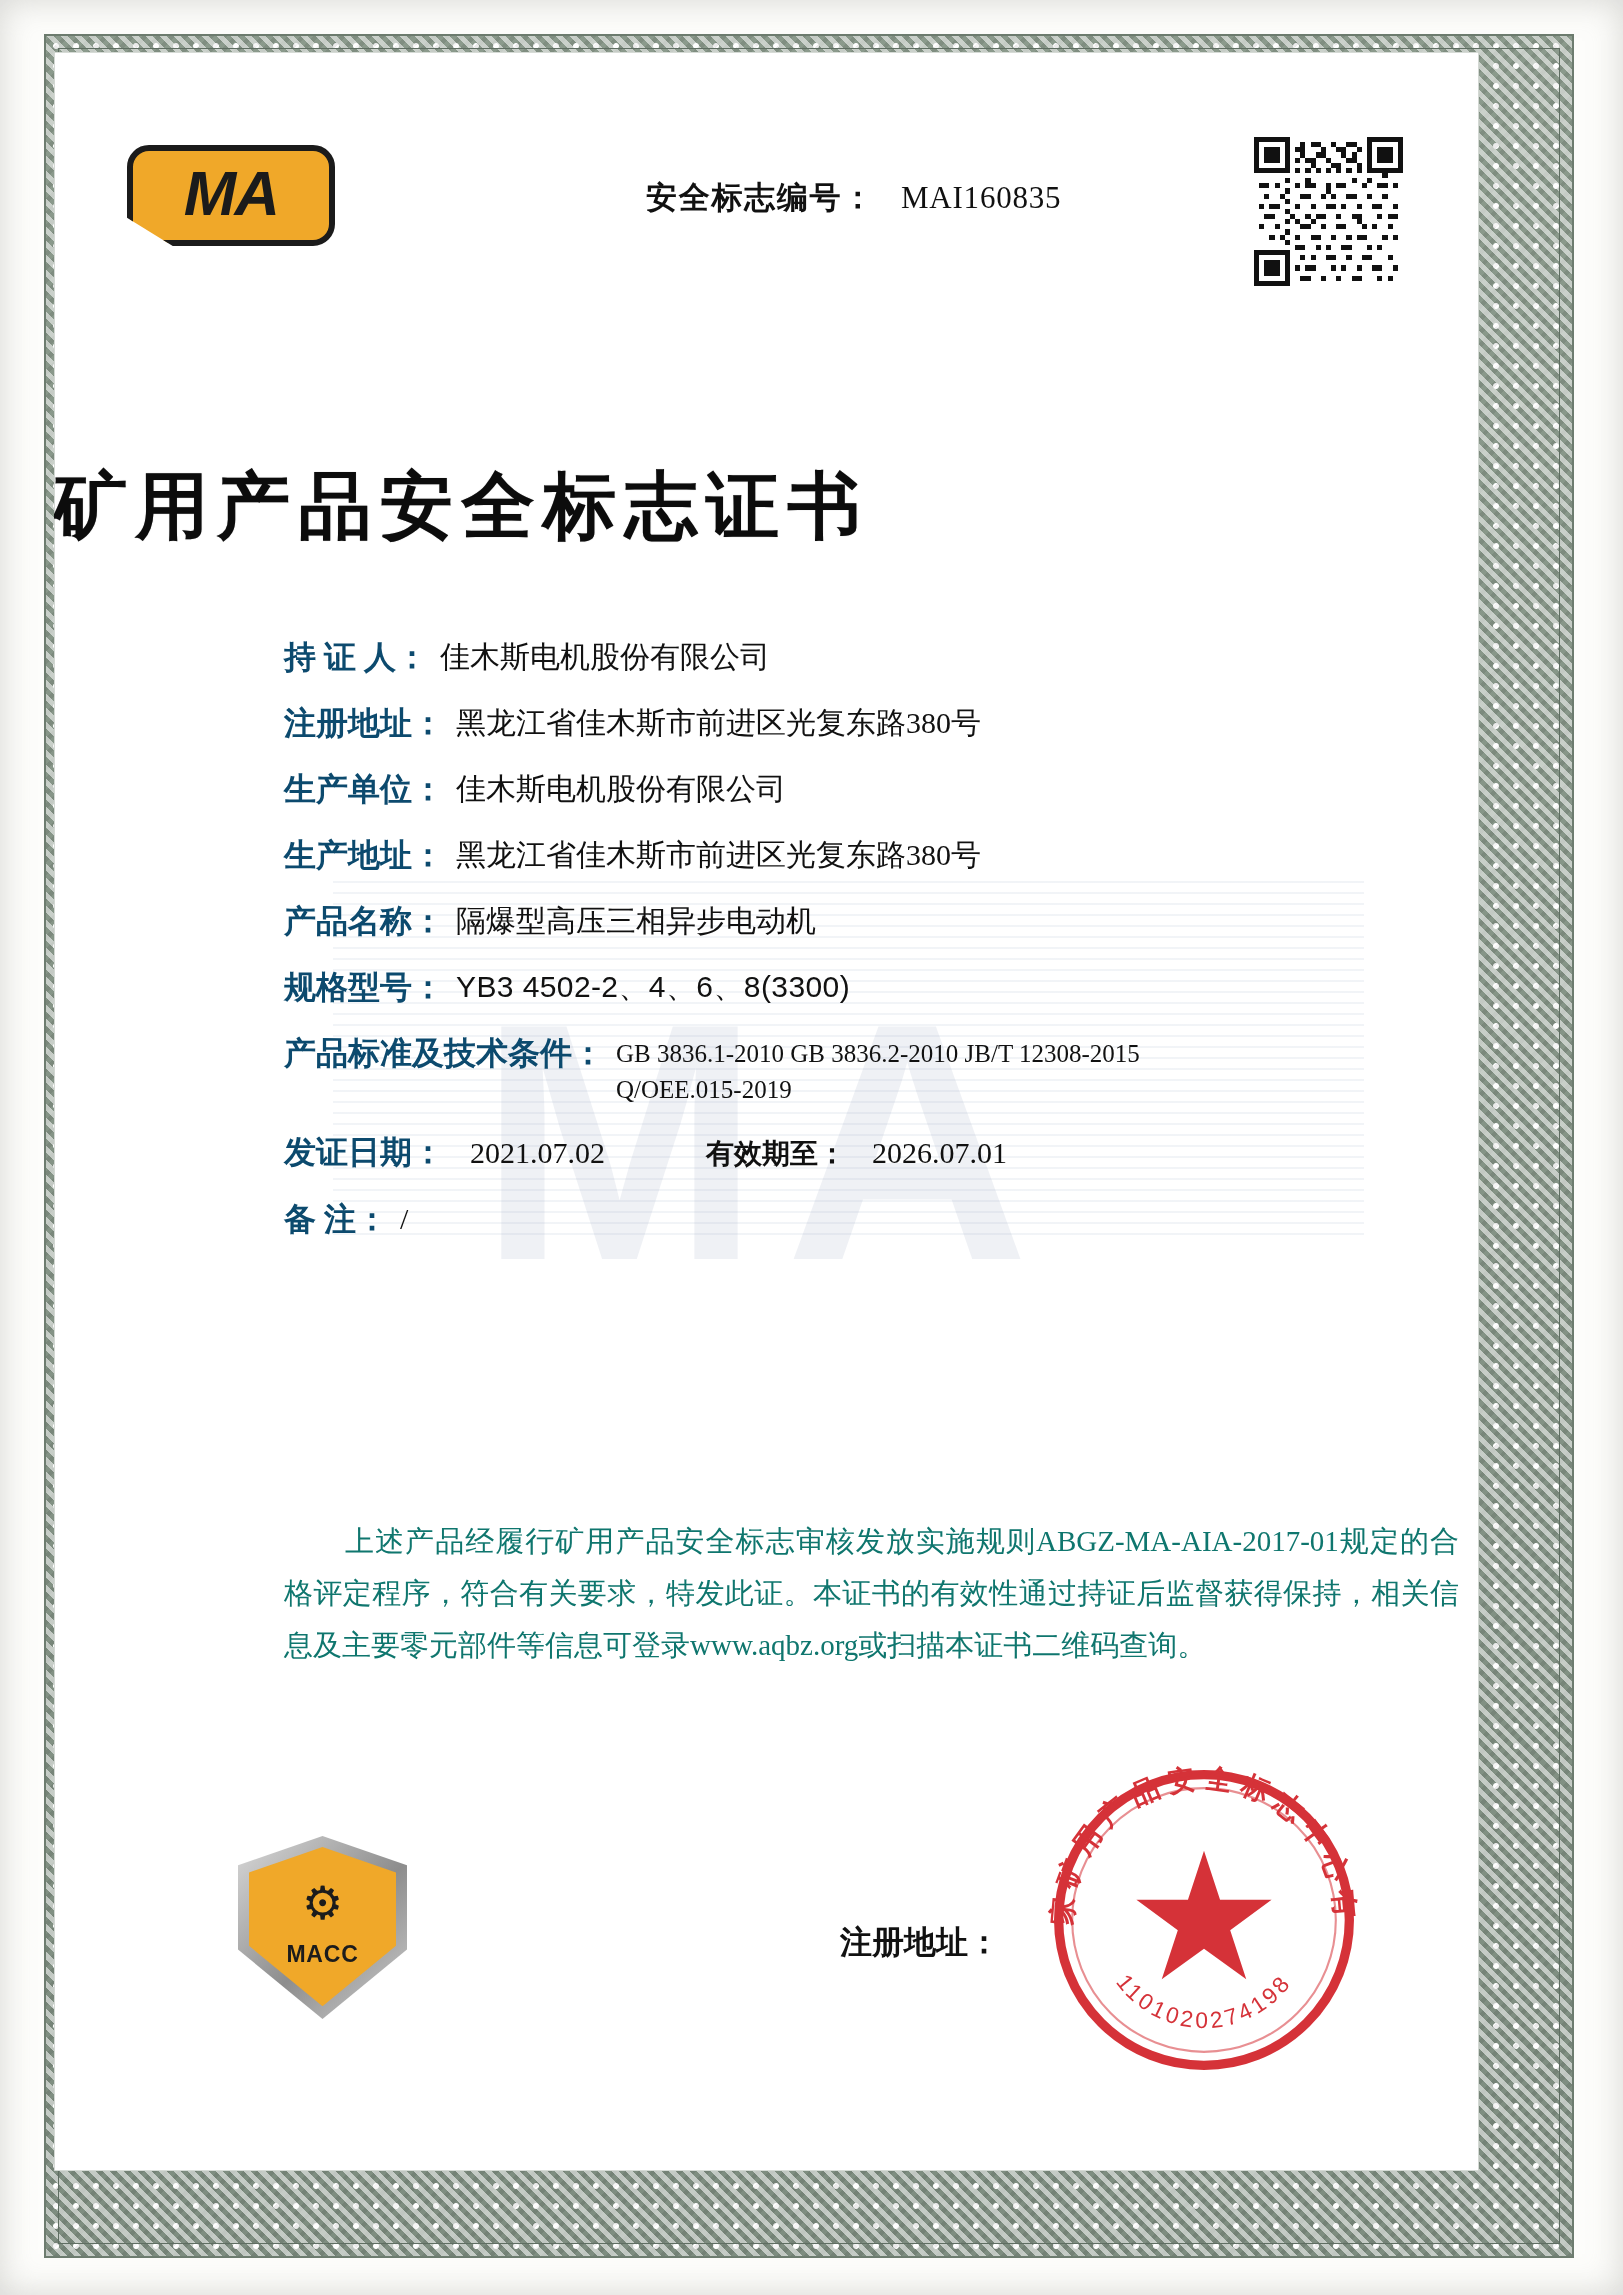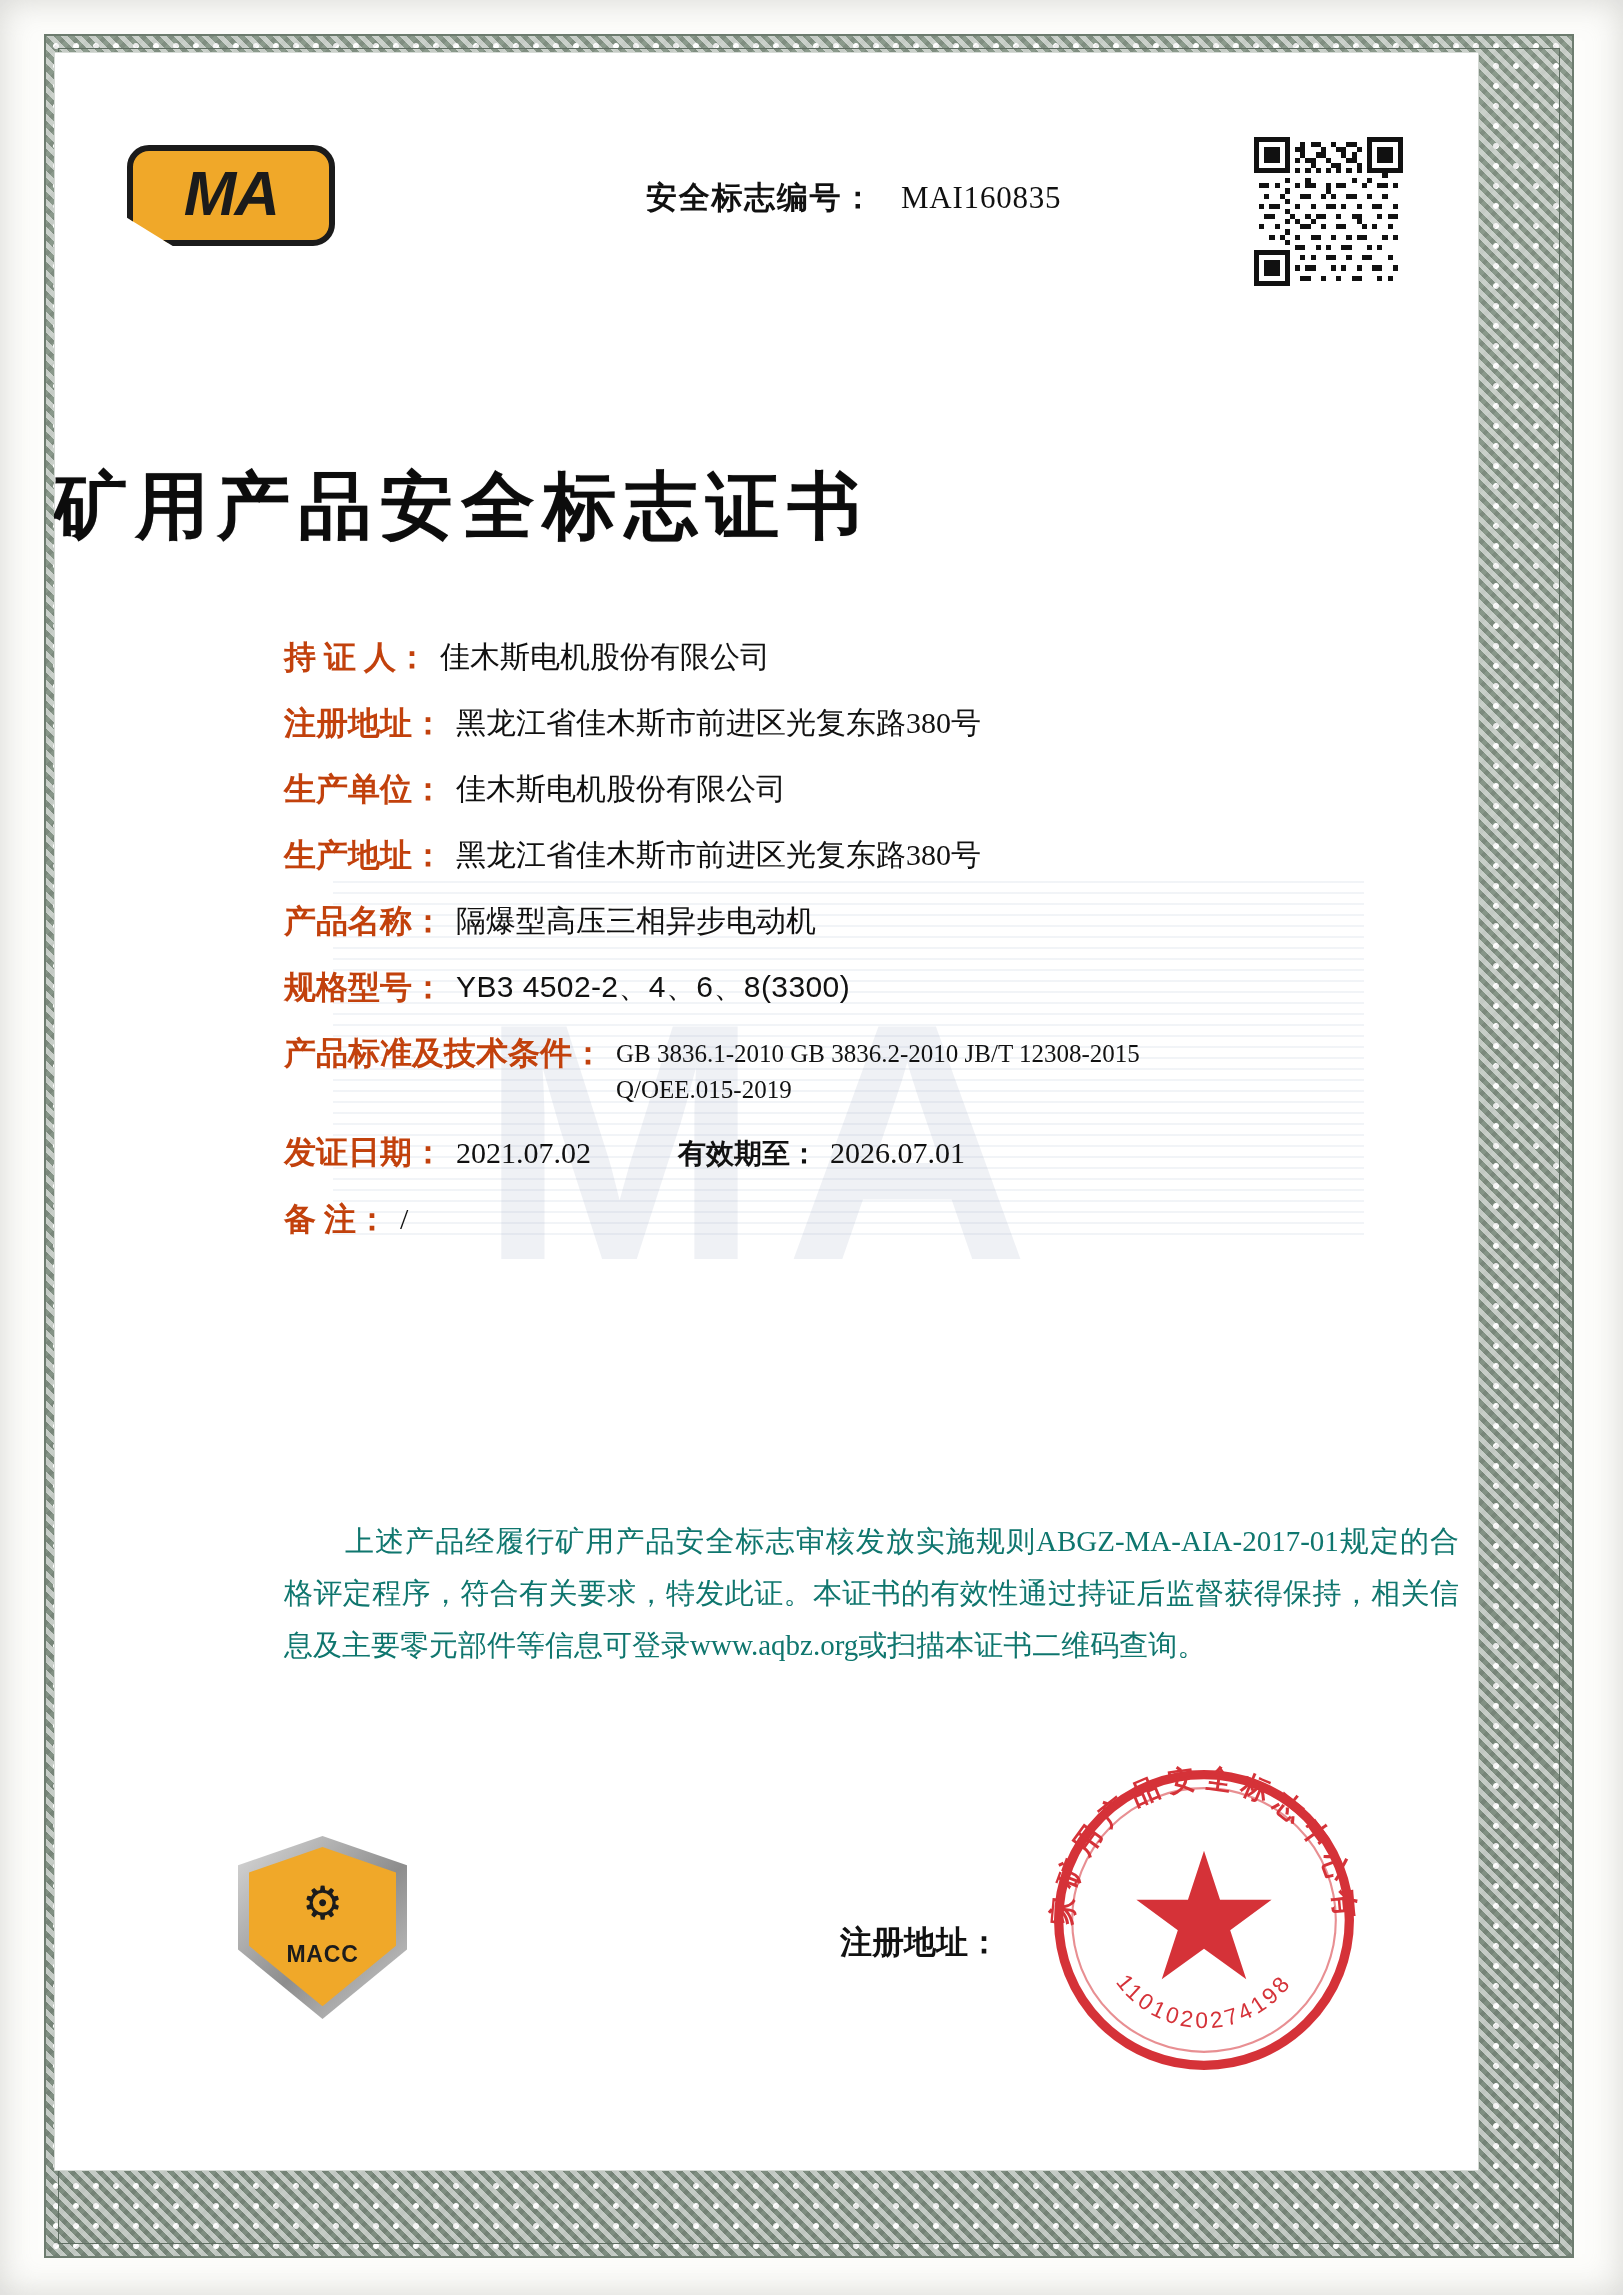--- a/index.html
+++ b/index.html
@@ -193,21 +193,21 @@
   }
   .field-row {
     display: flex;
     align-items: flex-start;
     margin-bottom: 22px;
     min-height: 44px;
   }
   .field-label {
     font-size: 32px;
     font-weight: 700;
-    color: #c2410c;
+    color: #0c4a6e;
     white-space: nowrap;
     line-height: 44px;
   }
   .field-value {
     font-size: 30px;
     color: #111;
     line-height: 44px;
     margin-left: 12px;
     white-space: pre-line;
   }
@@ -216,20 +216,21 @@
     letter-spacing: 0.4px;
   }
   .field-value.small {
     font-size: 25px;
     line-height: 36px;
     padding-top: 5px;
   }
   .row-dates {
     display: flex;
     align-items: baseline;
+    gap: 14px;
   }
   .row-dates .second-label {
     margin-left: 87px;
     font-size: 28px;
     font-weight: 700;
     color: #111;
     white-space: nowrap;
   }
 
   

